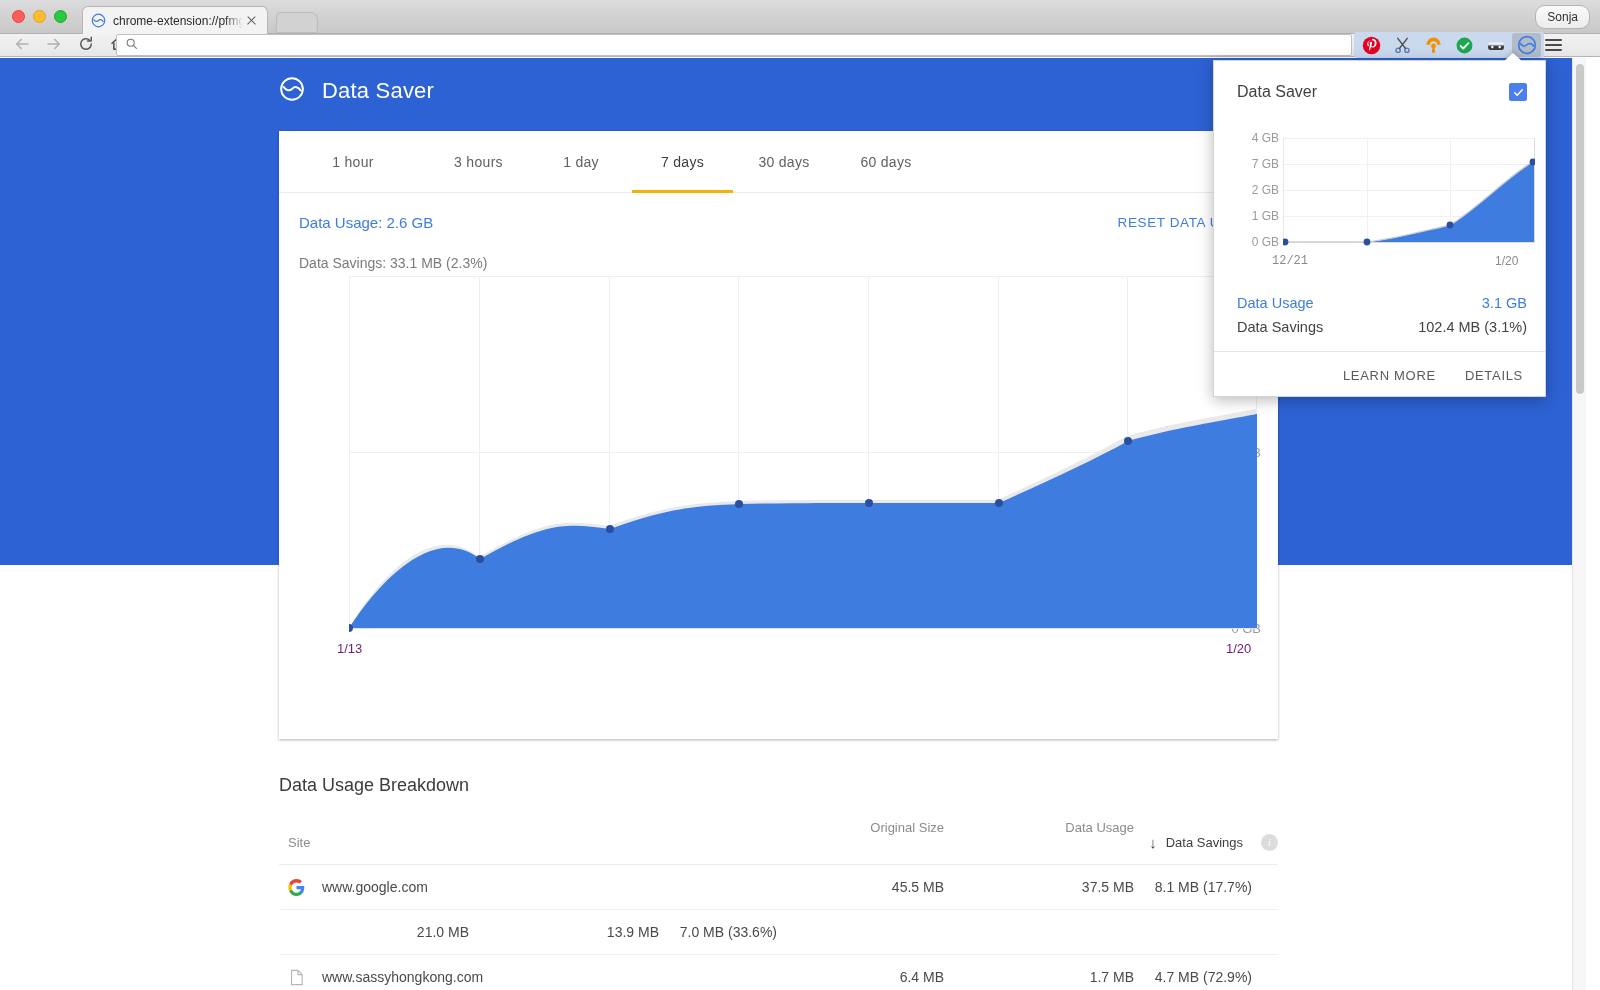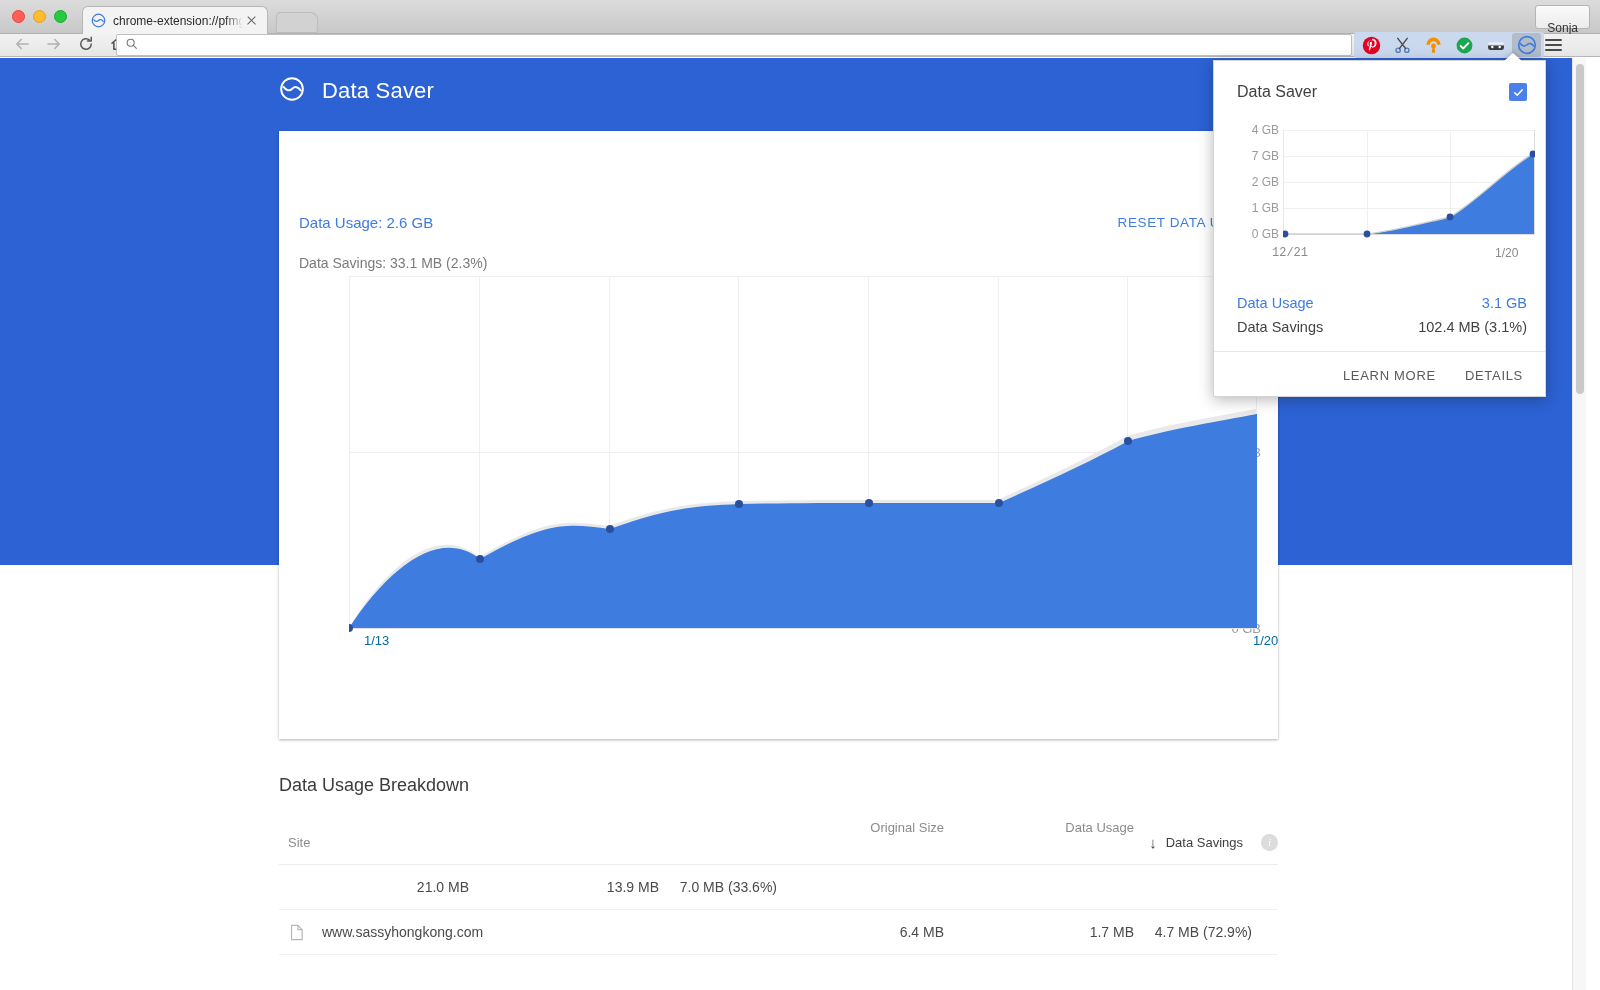--- a/index.html
+++ b/index.html
@@ -48,22 +48,22 @@
   .tab-close:before { transform:rotate(45deg); }
   .tab-close:after  { transform:rotate(-45deg); }
 
   .newtab {
     position:absolute; left:276px; top:12px; width:42px; height:21px;
     background:#d2d2d2; border:1px solid #bcbcbc;
     border-radius:4px 8px 0 0; transform:skewX(-2deg);
   }
 
   .profile-btn {
-    position:absolute; right:10px; top:5px; height:24px; padding:11px 11px;
-    border:1px solid #b4b4b4; border-radius:3px;
+    position:absolute; right:10px; top:5px; height:24px; padding:0 11px;
+    border:1px solid #b4b4b4; border-radius:10px;
     background:linear-gradient(to bottom,#fafafa,#ececec);
     font-size:12px; color:#333; line-height:22px;
   }
 
   .toolbar {
     position:absolute; left:0; top:34px; width:1600px; height:23px;
     background:linear-gradient(to bottom,#f2f2f2,#e6e6e6);
     border-bottom:1px solid #b5b5b5;
   }
 
@@ -141,21 +141,21 @@
     position:absolute; right:18px; top:84px;
     font-size:13.5px; color:#3e7ce0; letter-spacing:.6px; white-space:nowrap;
   }
 
   
   .mchart { position:absolute; left:20px; top:145px; width:962px; height:420px; }
   .mchart .ylab {
     position:absolute; font-size:13px; color:#9a9a9a; right:0; transform:translateY(-50%);
     width:44px; text-align:right;
   }
-  .mchart .xlab { position:absolute; font-size:13px; color:#0369a1; top:357px;margin-left:27px; }
+  .mchart .xlab { position:absolute; font-size:13px; color:#701a75; top:365px; }
   .plot { position:absolute; left:50px; top:0; width:908px; height:352px; }
   .plot svg { display:block; }
 
   
   .bd-title {
     position:absolute; left:279px; top:717px; font-size:18px; color:#3c3c3c; font-weight:400;
   }
   .bd-table { position:absolute; left:279px; top:762px; width:999px; }
   .bd-head {
     display:flex; height:45px;
@@ -185,21 +185,21 @@
     z-index:50;
   }
   .pop-head { position:absolute; left:23px; top:22px; right:18px; display:flex; align-items:center; }
   .pop-title { font-size:16px; color:#414141; font-weight:500; flex:1; }
   .pop-check {
     width:18px; height:18px; background:#4a7fec; border-radius:2px;
     display:flex; align-items:center; justify-content:center;
   }
   .pop-check svg { display:block; }
 
-  .pchart { position:absolute; left:23px; top:67px; width:295px; height:135px; }
+  .pchart { position:absolute; left:23px; top:75px; width:295px; height:135px; }
   .pchart .ylab {
     position:absolute; font-size:12px; color:#9a9a9a; left:0; width:42px;
     text-align:right; transform:translateY(-50%);
   }
   .pchart .xlab { position:absolute; font-size:12px; color:#8a8a8a; top:118px; }
   .pplot { position:absolute; left:46px; top:0; width:252px; height:107px; }
 
   .pstats { position:absolute; left:23px; top:230px; right:18px; }
   .prow { display:flex; justify-content:space-between; font-size:14.5px; line-height:24px; }
   .prow.use  { color:#3e7ce0; font-weight:500; }
@@ -341,20 +341,28 @@
         <svg width="26" height="26" viewBox="0 0 24 24">
             <circle cx="12" cy="12" r="10" fill="none" stroke="#fff" stroke-width="1.8"></circle>
             <path d="M3.8 9.6c3 4.4 6 4.4 8.4 2.1s5.4-2.1 8.2 2.1" fill="none" stroke="#fff" stroke-width="1.8"></path>
           </svg>
       </span>
       <span class="hero-title">Data Saver</span>
     </div>
 
     <div class="card">
 
+      <div class="tabs">
+        <div class="rtab" style="width:148px">1 hour</div>
+        <div class="rtab" style="width:103px">3 hours</div>
+        <div class="rtab" style="width:102px">1 day</div>
+        <div class="rtab sel" style="width:101px">7 days</div>
+        <div class="rtab" style="width:102px">30 days</div>
+        <div class="rtab" style="width:102px">60 days</div>
+      </div>
 
       <div class="usage-block">
         <div class="usage-main">Data Usage: 2.6 GB</div>
         <div class="usage-sub">Data Savings: 33.1 MB (2.3%)</div>
       </div>
       <div class="reset-btn">RESET DATA USAGE</div>
 
       <div class="mchart">
         <div class="ylab" style="top:0px;">2 GB</div>
         <div class="ylab" style="top:176px;">1 GB</div>
@@ -402,20 +410,36 @@
         <div class="c-site">Site</div>
         <div class="c-orig">Original Size</div>
         <div class="c-use">Data Usage</div>
         <div class="c-save">
           <span class="sortarrow">↓</span>
           <span style="color:#3e3e3e">Data Savings</span>
           <span class="infoico">i</span>
         </div>
       </div>
 
+      <div class="bd-row">
+        <div class="c-site">
+          <span class="site-ico">
+            <svg viewBox="0 0 24 24" width="17" height="17">
+              <path fill="#4285F4" d="M23 12.3c0-.8-.1-1.6-.2-2.3H12v4.5h6.2a5.3 5.3 0 0 1-2.3 3.5v2.9h3.7c2.2-2 3.4-5 3.4-8.6z"></path>
+              <path fill="#34A853" d="M12 24c3.1 0 5.7-1 7.6-2.8l-3.7-2.9c-1 .7-2.3 1.1-3.9 1.1-3 0-5.5-2-6.4-4.7H1.8v3c1.9 3.8 5.8 6.3 10.2 6.3z"></path>
+              <path fill="#FBBC05" d="M5.6 14.7a7.2 7.2 0 0 1 0-4.6v-3H1.8a12 12 0 0 0 0 10.7l3.8-3z"></path>
+              <path fill="#EA4335" d="M12 4.8c1.7 0 3.2.6 4.4 1.7l3.3-3.3C17.7 1.2 15.1 0 12 0 7.6 0 3.7 2.5 1.8 6.2l3.8 3c.9-2.7 3.4-4.4 6.4-4.4z"></path>
+            </svg>
+          </span>
+          <span>www.google.com</span>
+        </div>
+        <div class="c-orig">45.5 MB</div>
+        <div class="c-use">37.5 MB</div>
+        <div class="c-save" style="padding-right:26px">8.1 MB (17.7%)</div>
+      </div>
 
       <div class="bd-row">
         <div class="c-orig">21.0 MB</div>
         <div class="c-use">13.9 MB</div>
         <div class="c-save" style="padding-right:26px">7.0 MB (33.6%)</div>
       </div>
 
       <div class="bd-row">
         <div class="c-site">
           <span class="site-ico">

